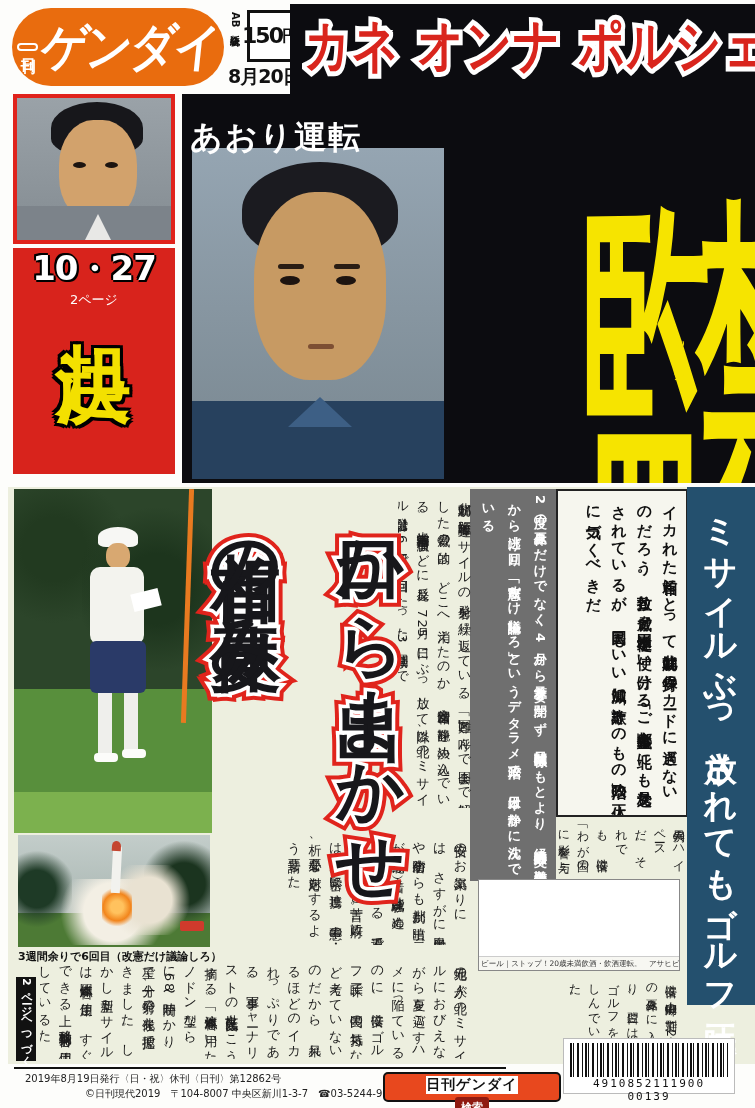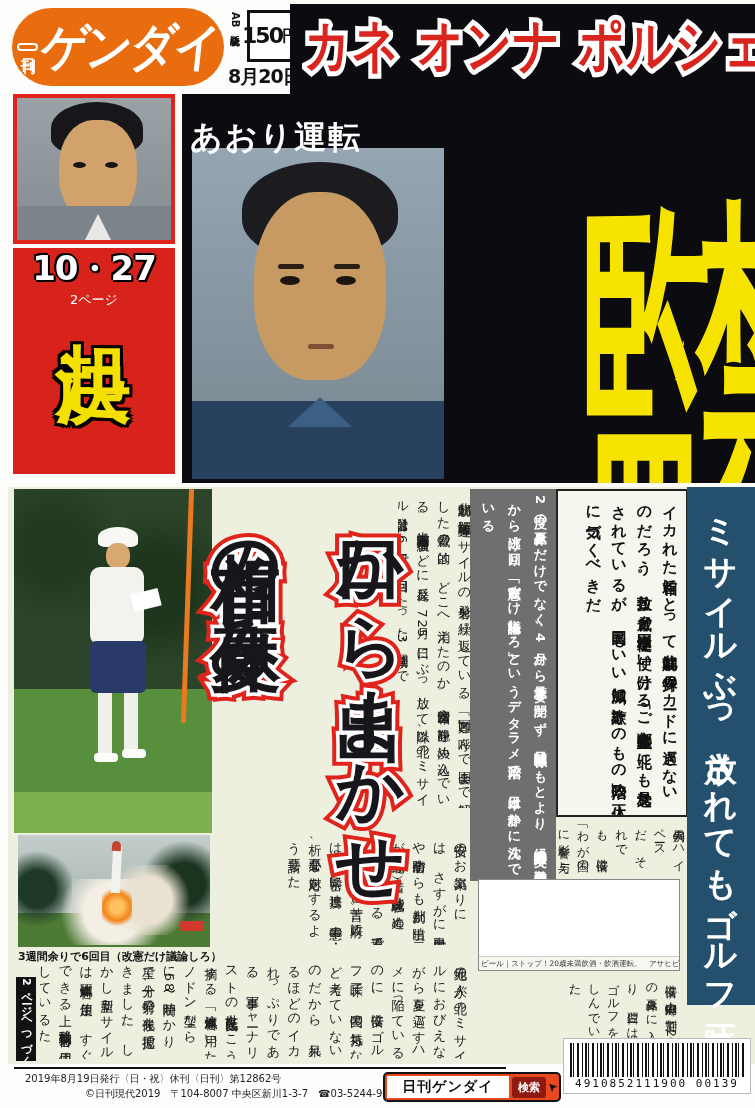--- a/index.html
+++ b/index.html
@@ -149,30 +149,30 @@
   .ad-right { width:62px; background:#fff; text-align:center; padding-top:2px; border-left:1px solid #ddd; }
   .ad-super { color:#c00010; font-size:8px; font-weight:bold; font-style:italic; font-family:"DejaVu Serif",serif; display:block; }
   .ad-dry { color:#c00010; font-size:16px; font-weight:900; font-style:italic; font-family:"DejaVu Serif",serif; display:block; line-height:1; }
   .ad-extra { color:#111; font-size:14px; font-weight:900; display:block; line-height:1.05; letter-spacing:-1px; }
   .ad-cold { color:#111; font-size:21px; font-weight:900; display:block; line-height:1; letter-spacing:-1px; }
   .ad-sub { color:#444; font-size:6px; display:block; margin-top:1px; }
   .ad-legal { height:14px; background:#f7f7f2; border-top:1px solid #ccc; font-size:7.5px; color:#333;
               line-height:13px; white-space:nowrap; overflow:hidden; padding-left:2px; }
 
   
-  .barcode { position:absolute; left:563px; top:1038px; width:188px; height:56px; background:#fff;
+  .barcode { position:absolute; left:563px; top:1038px; width:172px; height:56px; background:#fff;
              border:1px solid #bbb; padding:4px 6px 0; z-index:9; }
   .bars { height:34px; background:repeating-linear-gradient(90deg,#111 0 2px,#fff 2px 3px,#111 3px 4px,#fff 4px 7px,#111 7px 9px,#fff 9px 12px,#111 12px 13px,#fff 13px 15px); }
   .bar-digits { font-family:"DejaVu Sans Mono",monospace; font-size:11px; color:#111; letter-spacing:2px; text-align:center; }
   .footer-rule { position:absolute; left:14px; top:1067px; width:492px; height:2px; background:#111; }
   .f-line { position:absolute; font-size:10px; color:#222; white-space:nowrap; }
   .f1 { left:25px; top:1072px; }
   .f2 { left:85px; top:1087px; }
   .search { position:absolute; left:383px; top:1072px; width:178px; height:30px; background:#e8481e;
-            border:2px solid #111; border-radius:5px; display:flex; align-items:center; padding:2px; gap:3px; z-index:10; }
+            border:2px solid #111; border-radius:5px; display:flex; align-items:center; padding:2px; gap:3px; z-index:10;flex-direction:column; }
   .search .s-box { flex:1; background:#fff; height:100%; display:flex; align-items:center; justify-content:center;
                    font-size:14px; font-weight:900; color:#111; letter-spacing:1px; }
   .search .s-btn { background:#8f1a10; color:#fff; font-size:11px; font-weight:bold; padding:3px 6px; border-radius:3px; }
   .cursor { color:#111; font-size:12px; display:inline-block; transform:rotate(-135deg); margin-left:-2px; }
 </style>
 </head>
 <body>
 
 <div class="page">
 

